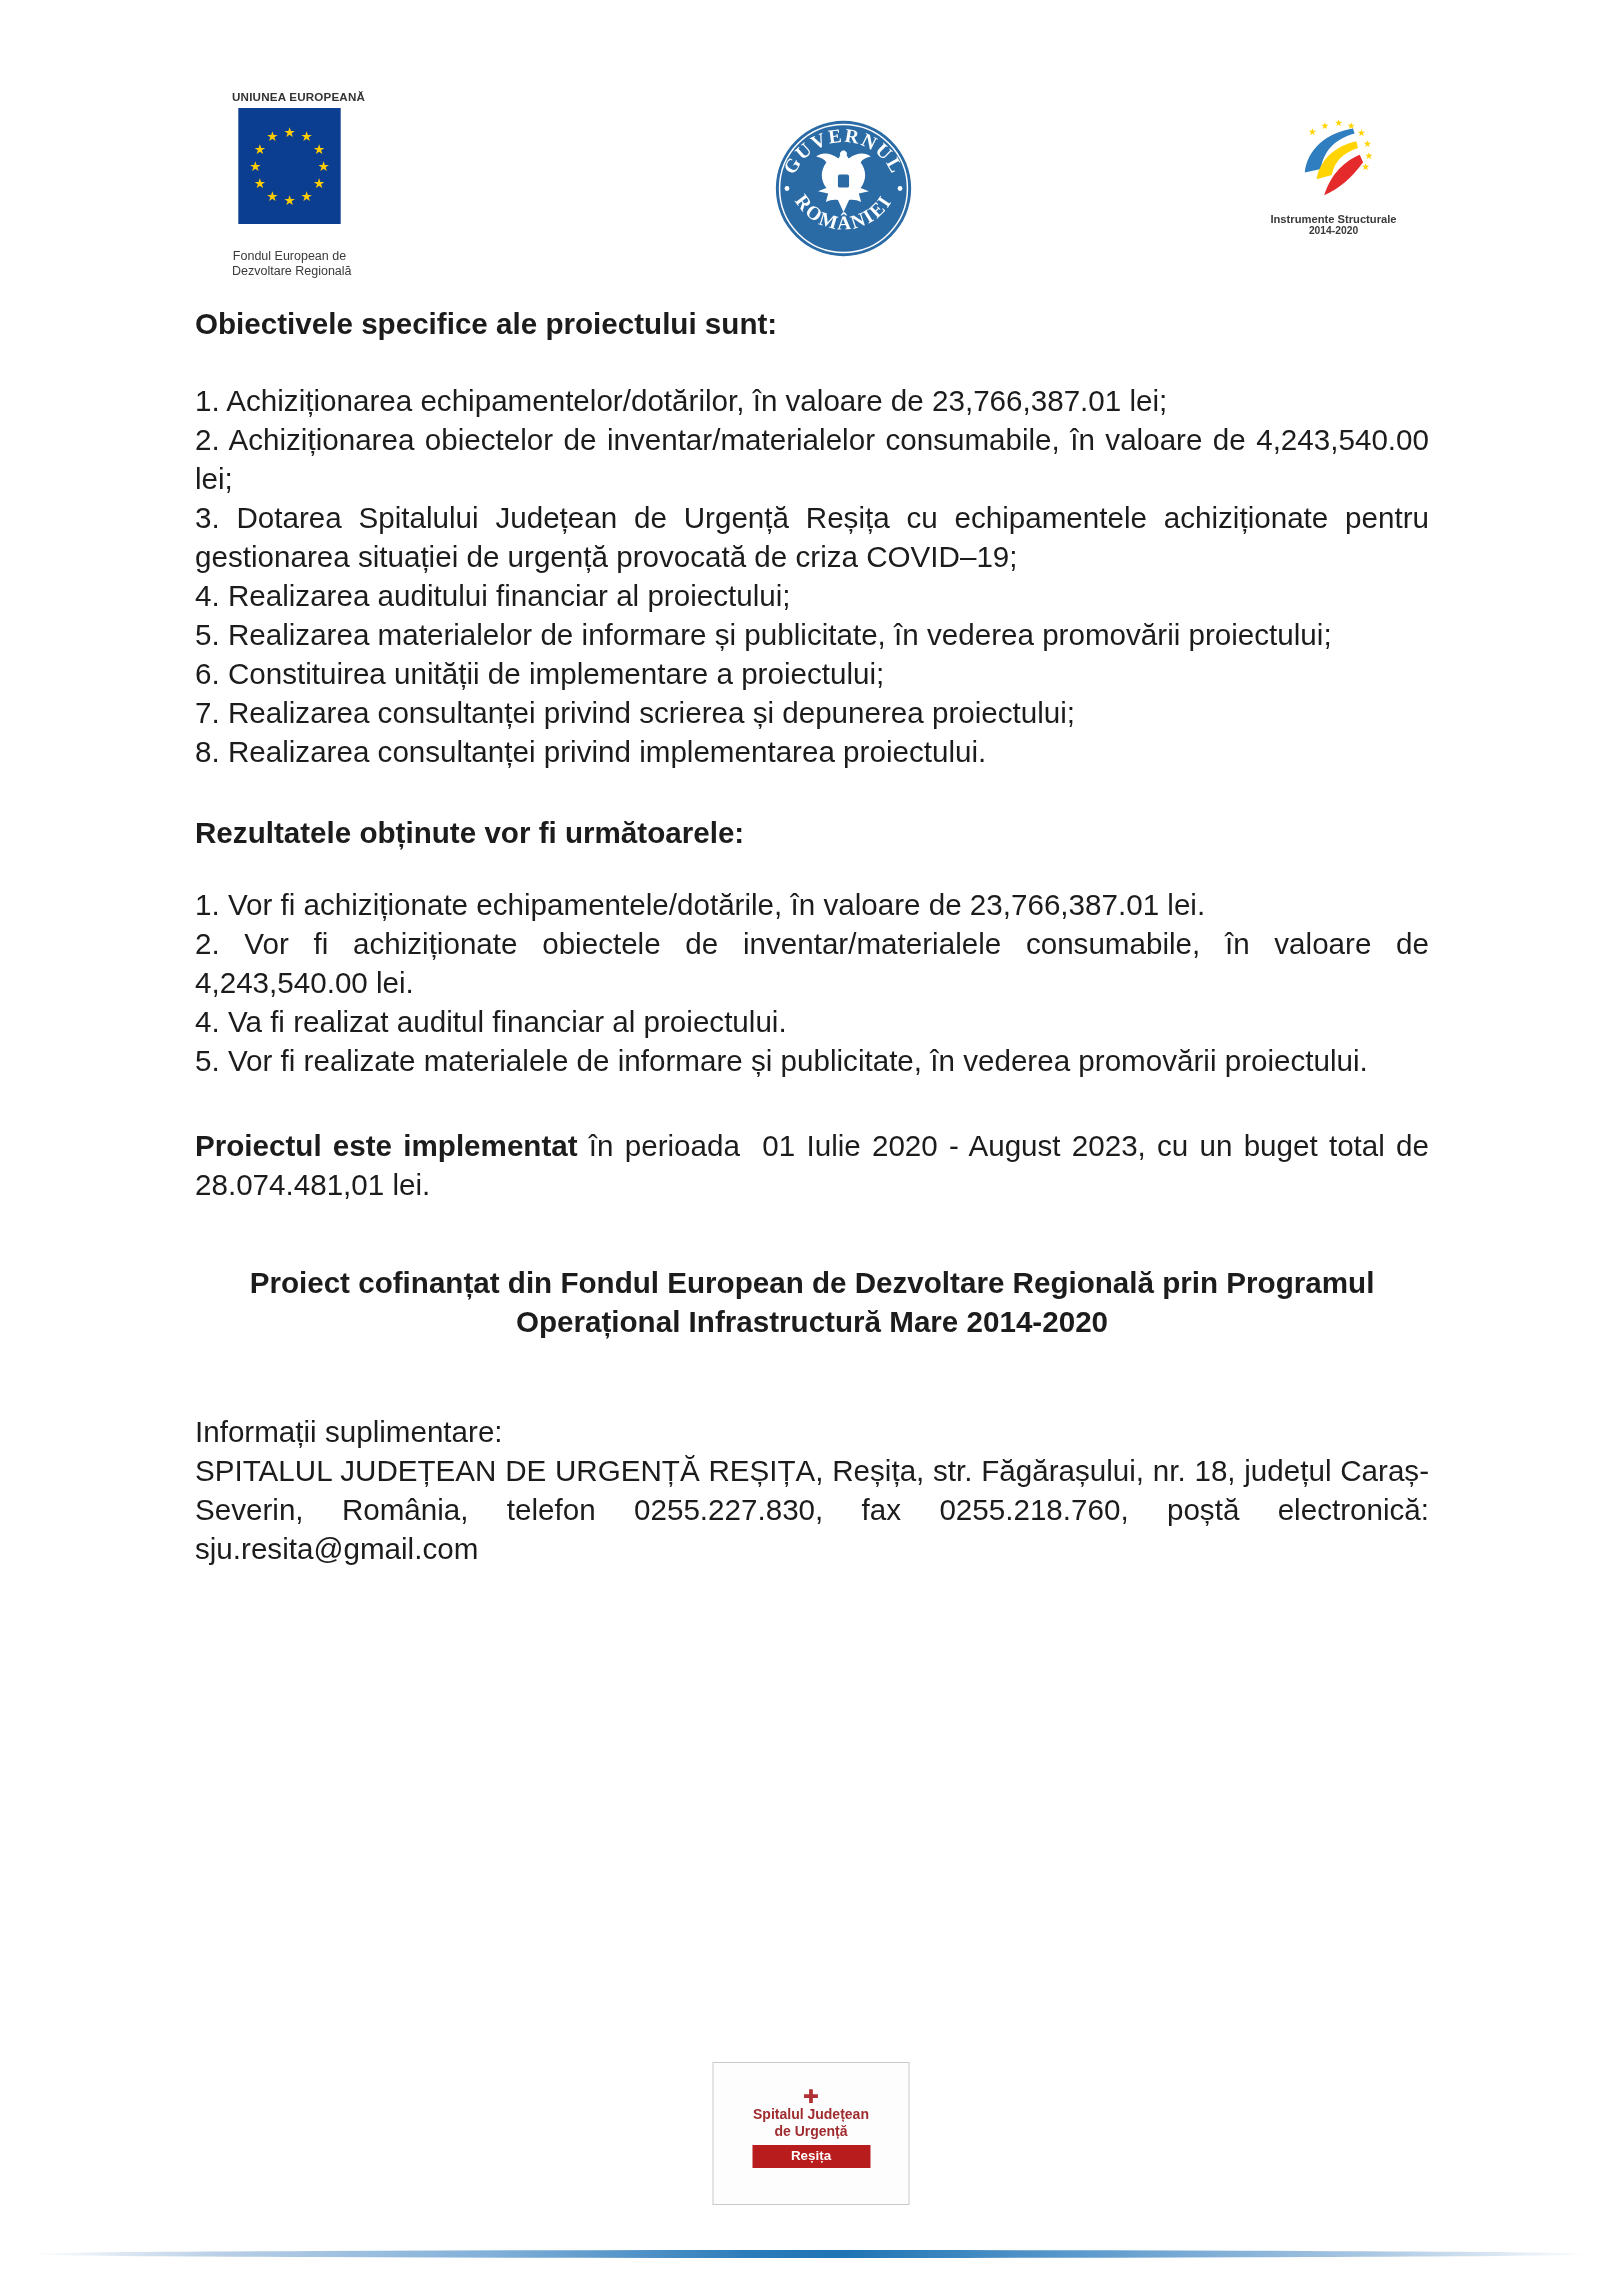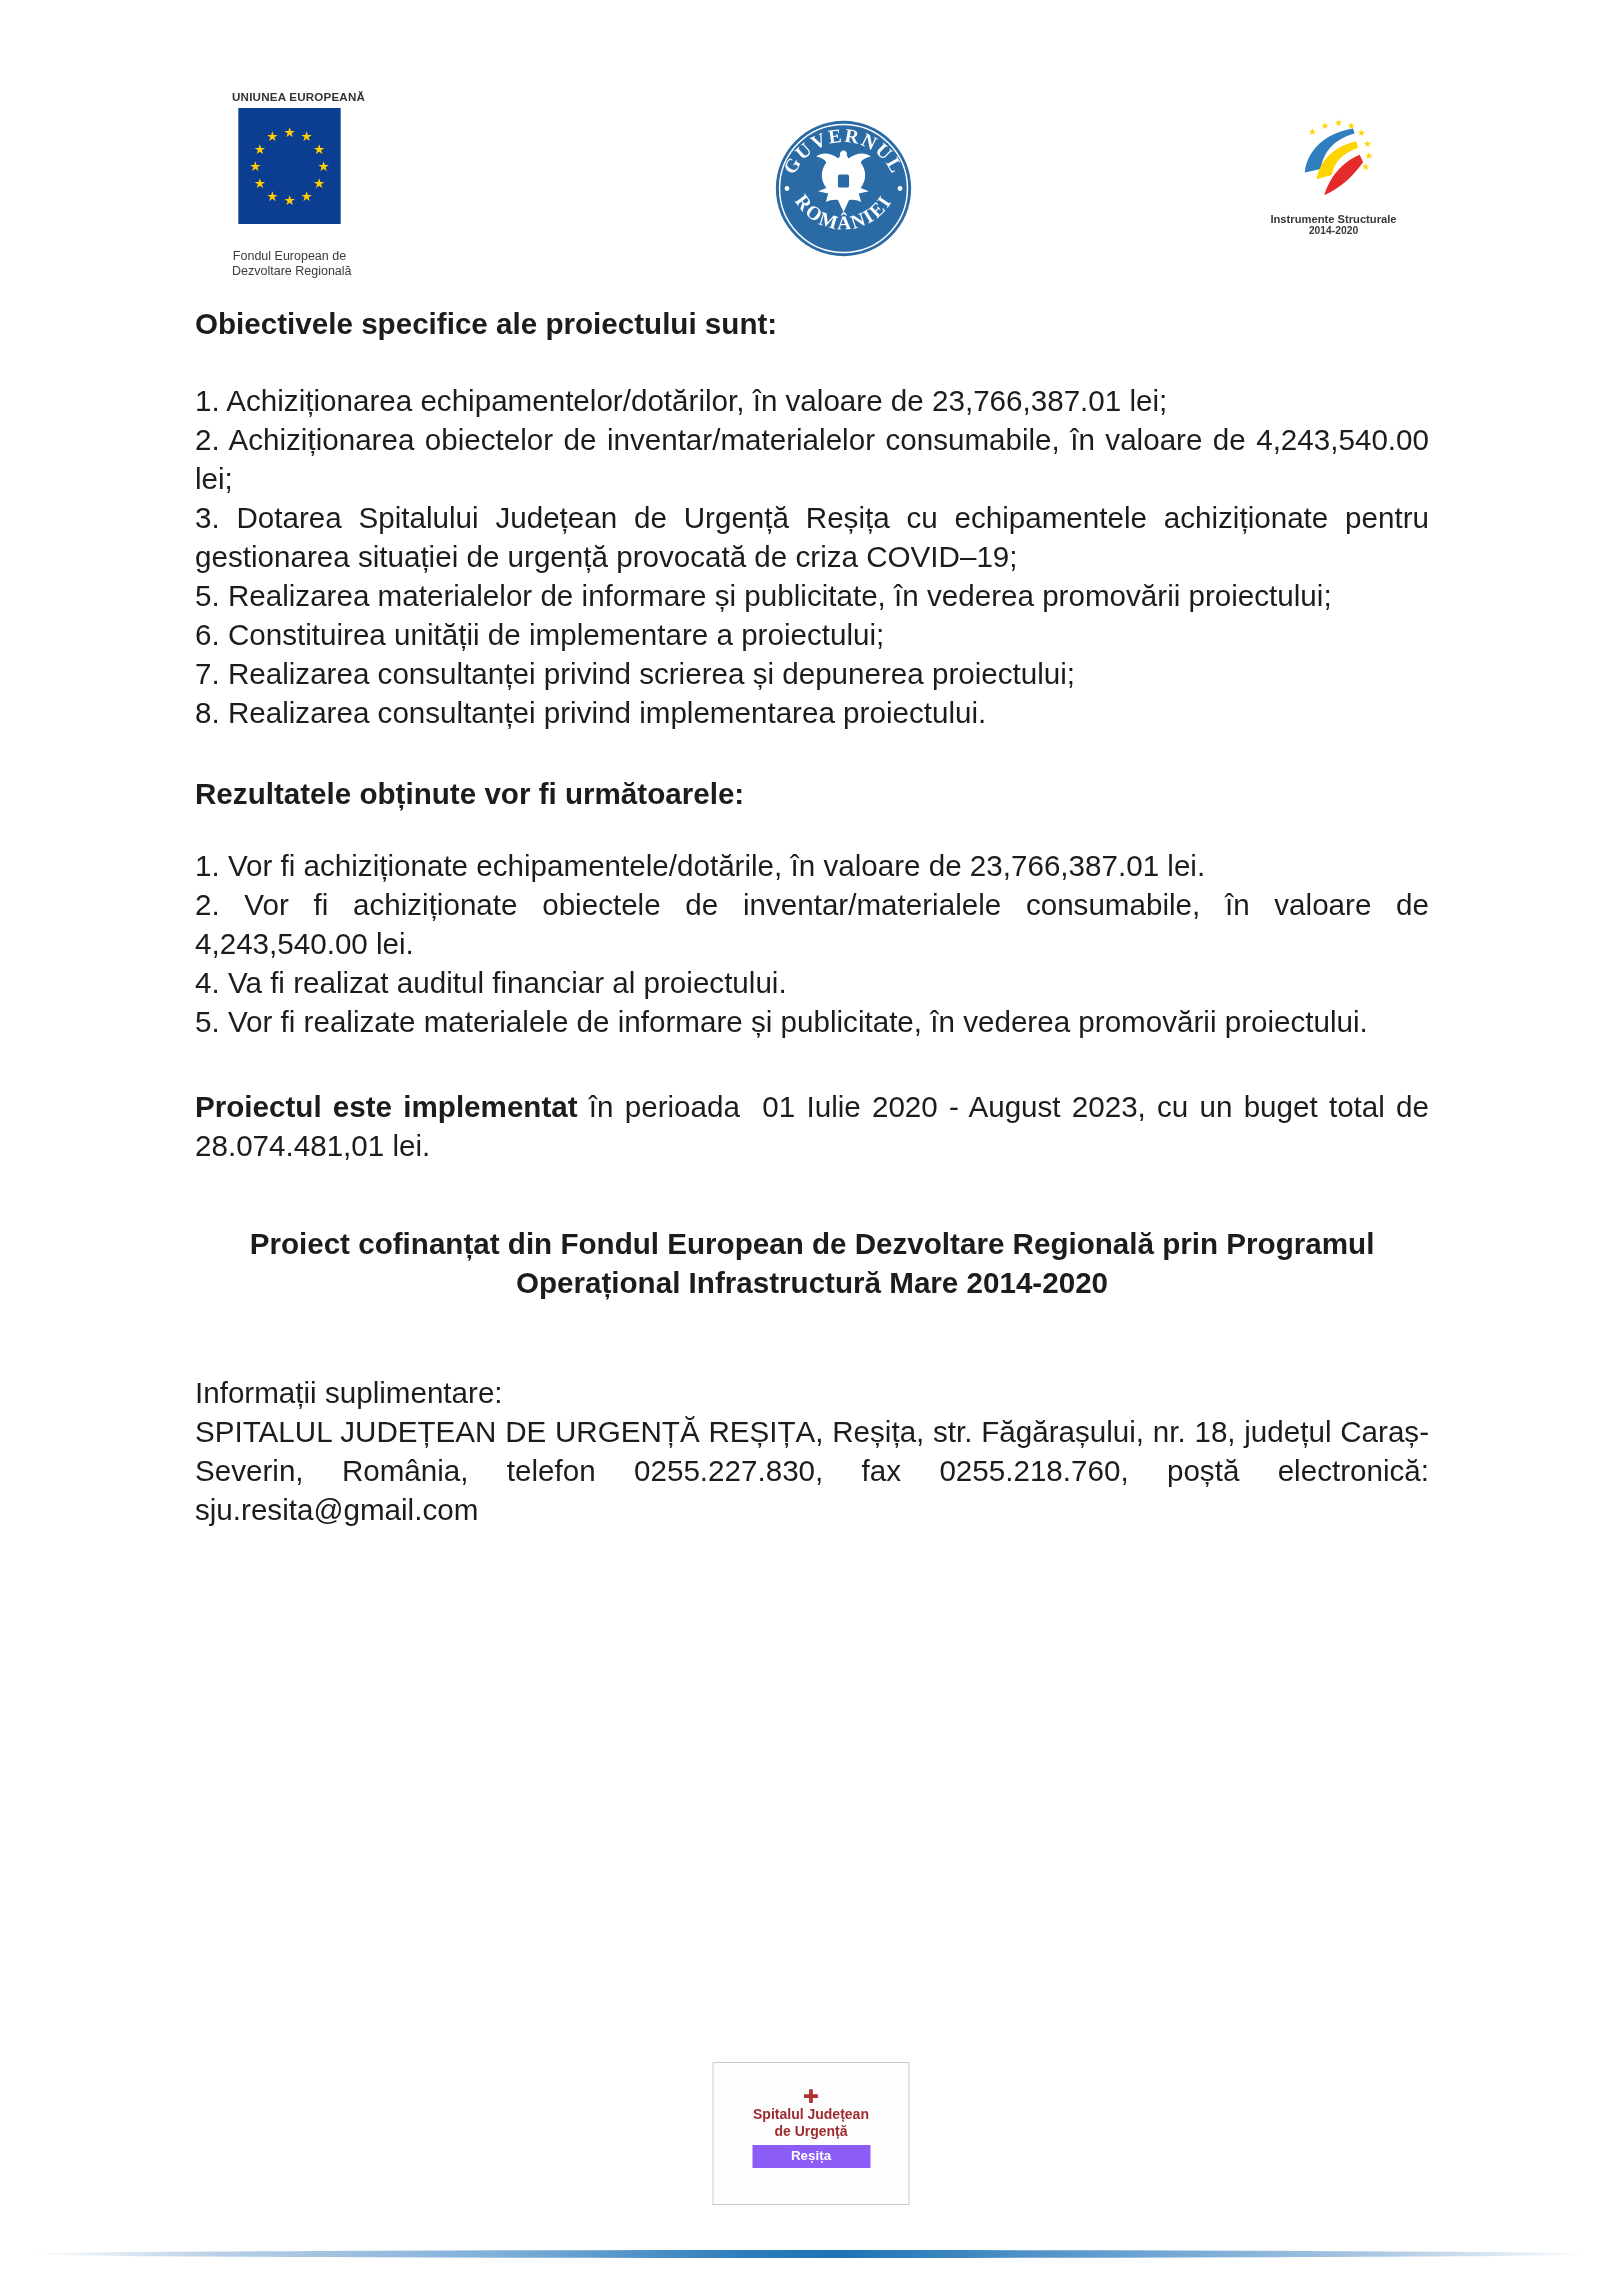--- a/index.html
+++ b/index.html
@@ -58,21 +58,21 @@
     border: 0.9px solid #c9c9c9;
     text-align: center;
     box-sizing: border-box;
     padding-top: 25px;
   }
   .hospital-cross { font-size: 19px; line-height: 18px; color: #b03033; font-weight: 700; }
   .hospital-line1, .hospital-line2 { font-size: 14px; line-height: 17px; font-weight: 700; color: #a02c30; }
   .hospital-banner {
     margin: 5.4px auto 0 auto;
     width: 118px; height: 22.4px;
-    background: #8b5cf6;
+    background: #b91c1c;
     color: #ffffff;
     font-size: 13.4px; line-height: 22.4px;
     font-weight: 700;
   }
 
   
   .bottom-divider {
     position: absolute;
     left: 31px; right: 31px; top: 2250px;
     height: 8px;
@@ -166,20 +166,21 @@
     </div>
   </div>
 
   <div class="content">
 
     <p class="heading">Obiectivele specifice ale proiectului sunt:</p>
 
     <p class="item">1. Achiziționarea echipamentelor/dotărilor, în valoare de 23,766,387.01 lei;</p>
     <p class="item">2. Achiziționarea obiectelor de inventar/materialelor consumabile, în valoare de 4,243,540.00 lei;</p>
     <p class="item">3. Dotarea Spitalului Județean de Urgență Reșița cu echipamentele achiziționate pentru gestionarea situației de urgență provocată de criza COVID–19;</p>
+    <p class="item">4. Realizarea auditului financiar al proiectului;</p>
     <p class="item">5. Realizarea materialelor de informare și publicitate, în vederea promovării proiectului;</p>
     <p class="item">6. Constituirea unității de implementare a proiectului;</p>
     <p class="item">7. Realizarea consultanței privind scrierea și depunerea proiectului;</p>
     <p class="item">8. Realizarea consultanței privind implementarea proiectului.</p>
 
     <p class="heading2">Rezultatele obținute vor fi următoarele:</p>
 
     <p class="item">1. Vor fi achiziționate echipamentele/dotările, în valoare de 23,766,387.01 lei.</p>
     <p class="item">2. Vor fi achiziționate obiectele de inventar/materialele consumabile, în valoare de 4,243,540.00 lei.</p>
     <p class="item">4. Va fi realizat auditul financiar al proiectului.</p>

